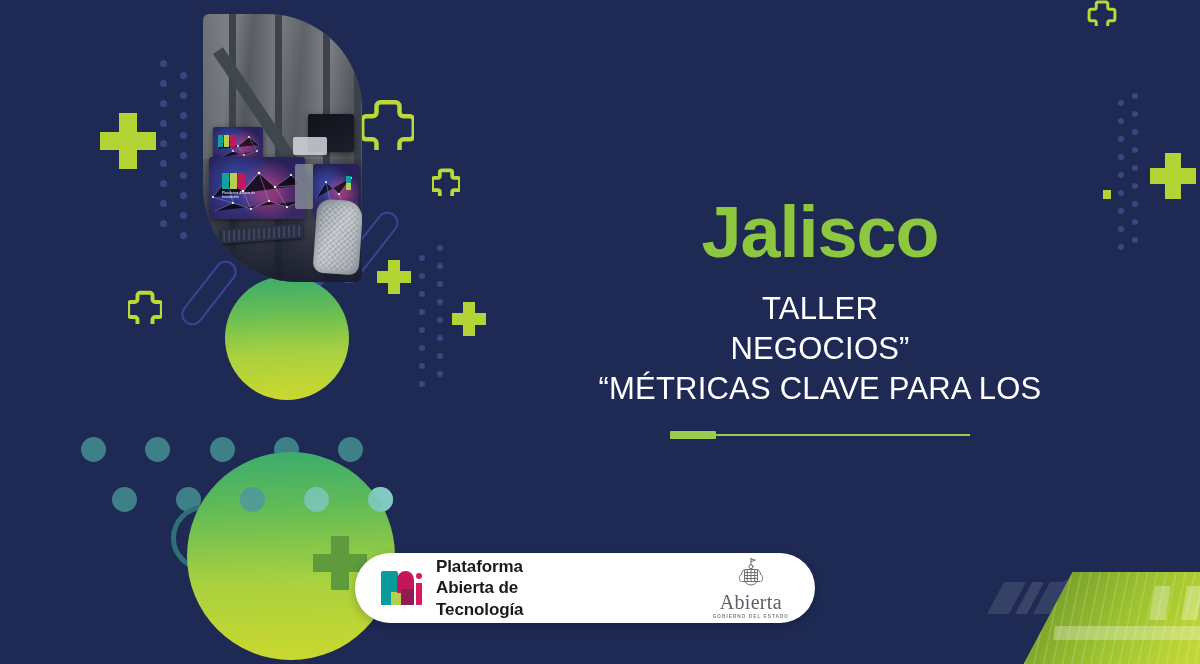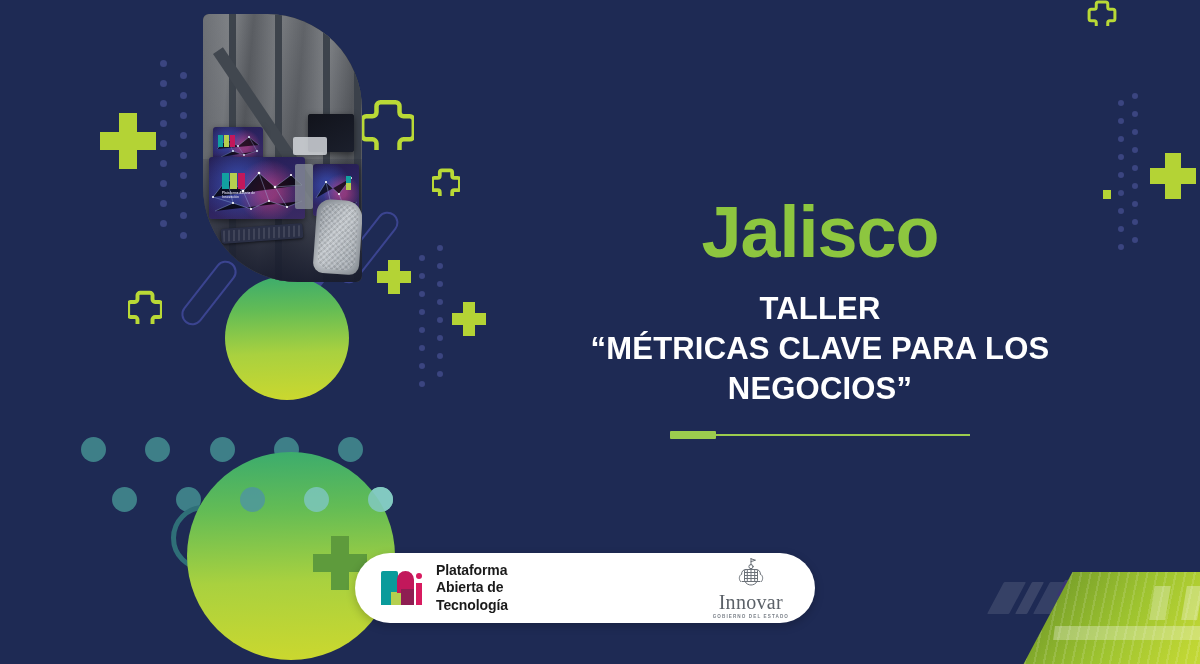--- a/index.html
+++ b/index.html
@@ -139,21 +139,21 @@
   }
   .h-main {
     color:#8dc63f;
     font-size:72px;
     font-weight:700;
     letter-spacing:-1px;
     line-height:1;
   }
   .h-sub {
     color:#ffffff;
-    font-weight:700;
+    font-weight:400;
     font-size:31px;
     line-height:1.22;
     letter-spacing:.2px;
     margin-top:22px;
   }
   .divider {
     margin:24px auto 0;
     position:relative;
     width:300px;
     height:8px;
@@ -177,21 +177,21 @@
     box-shadow:0 3px 10px rgba(0,0,0,.22);
   }
   .logoslot { display:flex; align-items:center; }
 
   
   .pai { position:relative; width:46px; height:34px; }
   .pai .sq { position:absolute; }
 
   .pai-txt {
     margin-left:9px; color:#1a1a1a; font-weight:700;
-    font-size:14px; line-height:1.26; letter-spacing:-.1px;
+    font-size:17px; line-height:1.26; letter-spacing:-.1px;
   }
 
   
   .micro-txt {
     margin-left:8px; color:#0a6ab4; font-weight:700;
     font-size:12.5px; line-height:1.3; letter-spacing:-.1px;
   }
 
   
   .jal { text-align:center; color:#5b6168; }
@@ -486,22 +486,22 @@
     <div class="abs" style="left:92px; top:150px; width:18px; height:45px; background:#8d949c; opacity:.75; border-radius:2px;"></div>
 
     <div class="keyboard" style="left:18px; top:212px; width:82px; height:15px; transform:rotate(-4deg);"></div>
 
     <div class="chair" style="left:112px; top:186px; width:46px; height:74px; transform:rotate(4deg);"></div>
   </div>
 
   <div class="headline" style="left:560px; top:196px; width:520px;">
     <div class="h-main">Jalisco</div>
     <div class="h-sub">TALLER</div>
+    <div class="h-sub" style="margin-top:2px;">NEGOCIOS”</div>
     <div class="h-sub" style="margin-top:2px;">“MÉTRICAS CLAVE PARA LOS</div>
-    <div class="h-sub" style="margin-top:2px;">NEGOCIOS”</div>
     <div class="divider">
       <span class="thick"></span>
       <span class="thin"></span>
     </div>
   </div>
 
   <div class="ghost" style="left:995px; top:578px; width:110px; height:42px;">
     <div class="g" style="left:0;  top:4px;  width:22px; height:32px; background:#6f7790;"></div>
     <div class="g" style="left:28px;top:4px;  width:12px; height:32px; background:#7a8298;"></div>
     <div class="g" style="left:46px;top:4px;  width:26px; height:32px; background:#6c7490;"></div>
@@ -546,18 +546,18 @@
           <path d="M23 12.5 C26 12.5 27.5 14.5 27.4 17"></path>
           <path d="M8.6 17 C6 18.5 5.5 22 7.5 24.5"></path>
           <path d="M27.4 17 C30 18.5 30.5 22 28.5 24.5"></path>
           <rect x="11.5" y="12.5" width="13" height="12" rx="1.2"></rect>
           <path d="M11.5 15.5 L24.5 15.5 M11.5 18.5 L24.5 18.5 M11.5 21.5 L24.5 21.5"></path>
           <path d="M14.3 12.5 L14.3 24.5 M18 12.5 L18 24.5 M21.7 12.5 L21.7 24.5"></path>
           <path d="M9 24.5 L27 24.5"></path>
           <path d="M12 24.5 C13 27 16 28 18 28 C20 28 23 27 24 24.5"></path>
         </g>
       </svg>
-      <div class="name">Innovar</div>
+      <div class="name">Abierta</div>
       <div class="gob">GOBIERNO DEL ESTADO</div>
     </div>
   </div>
 
 </div>
 
 </body></html>

